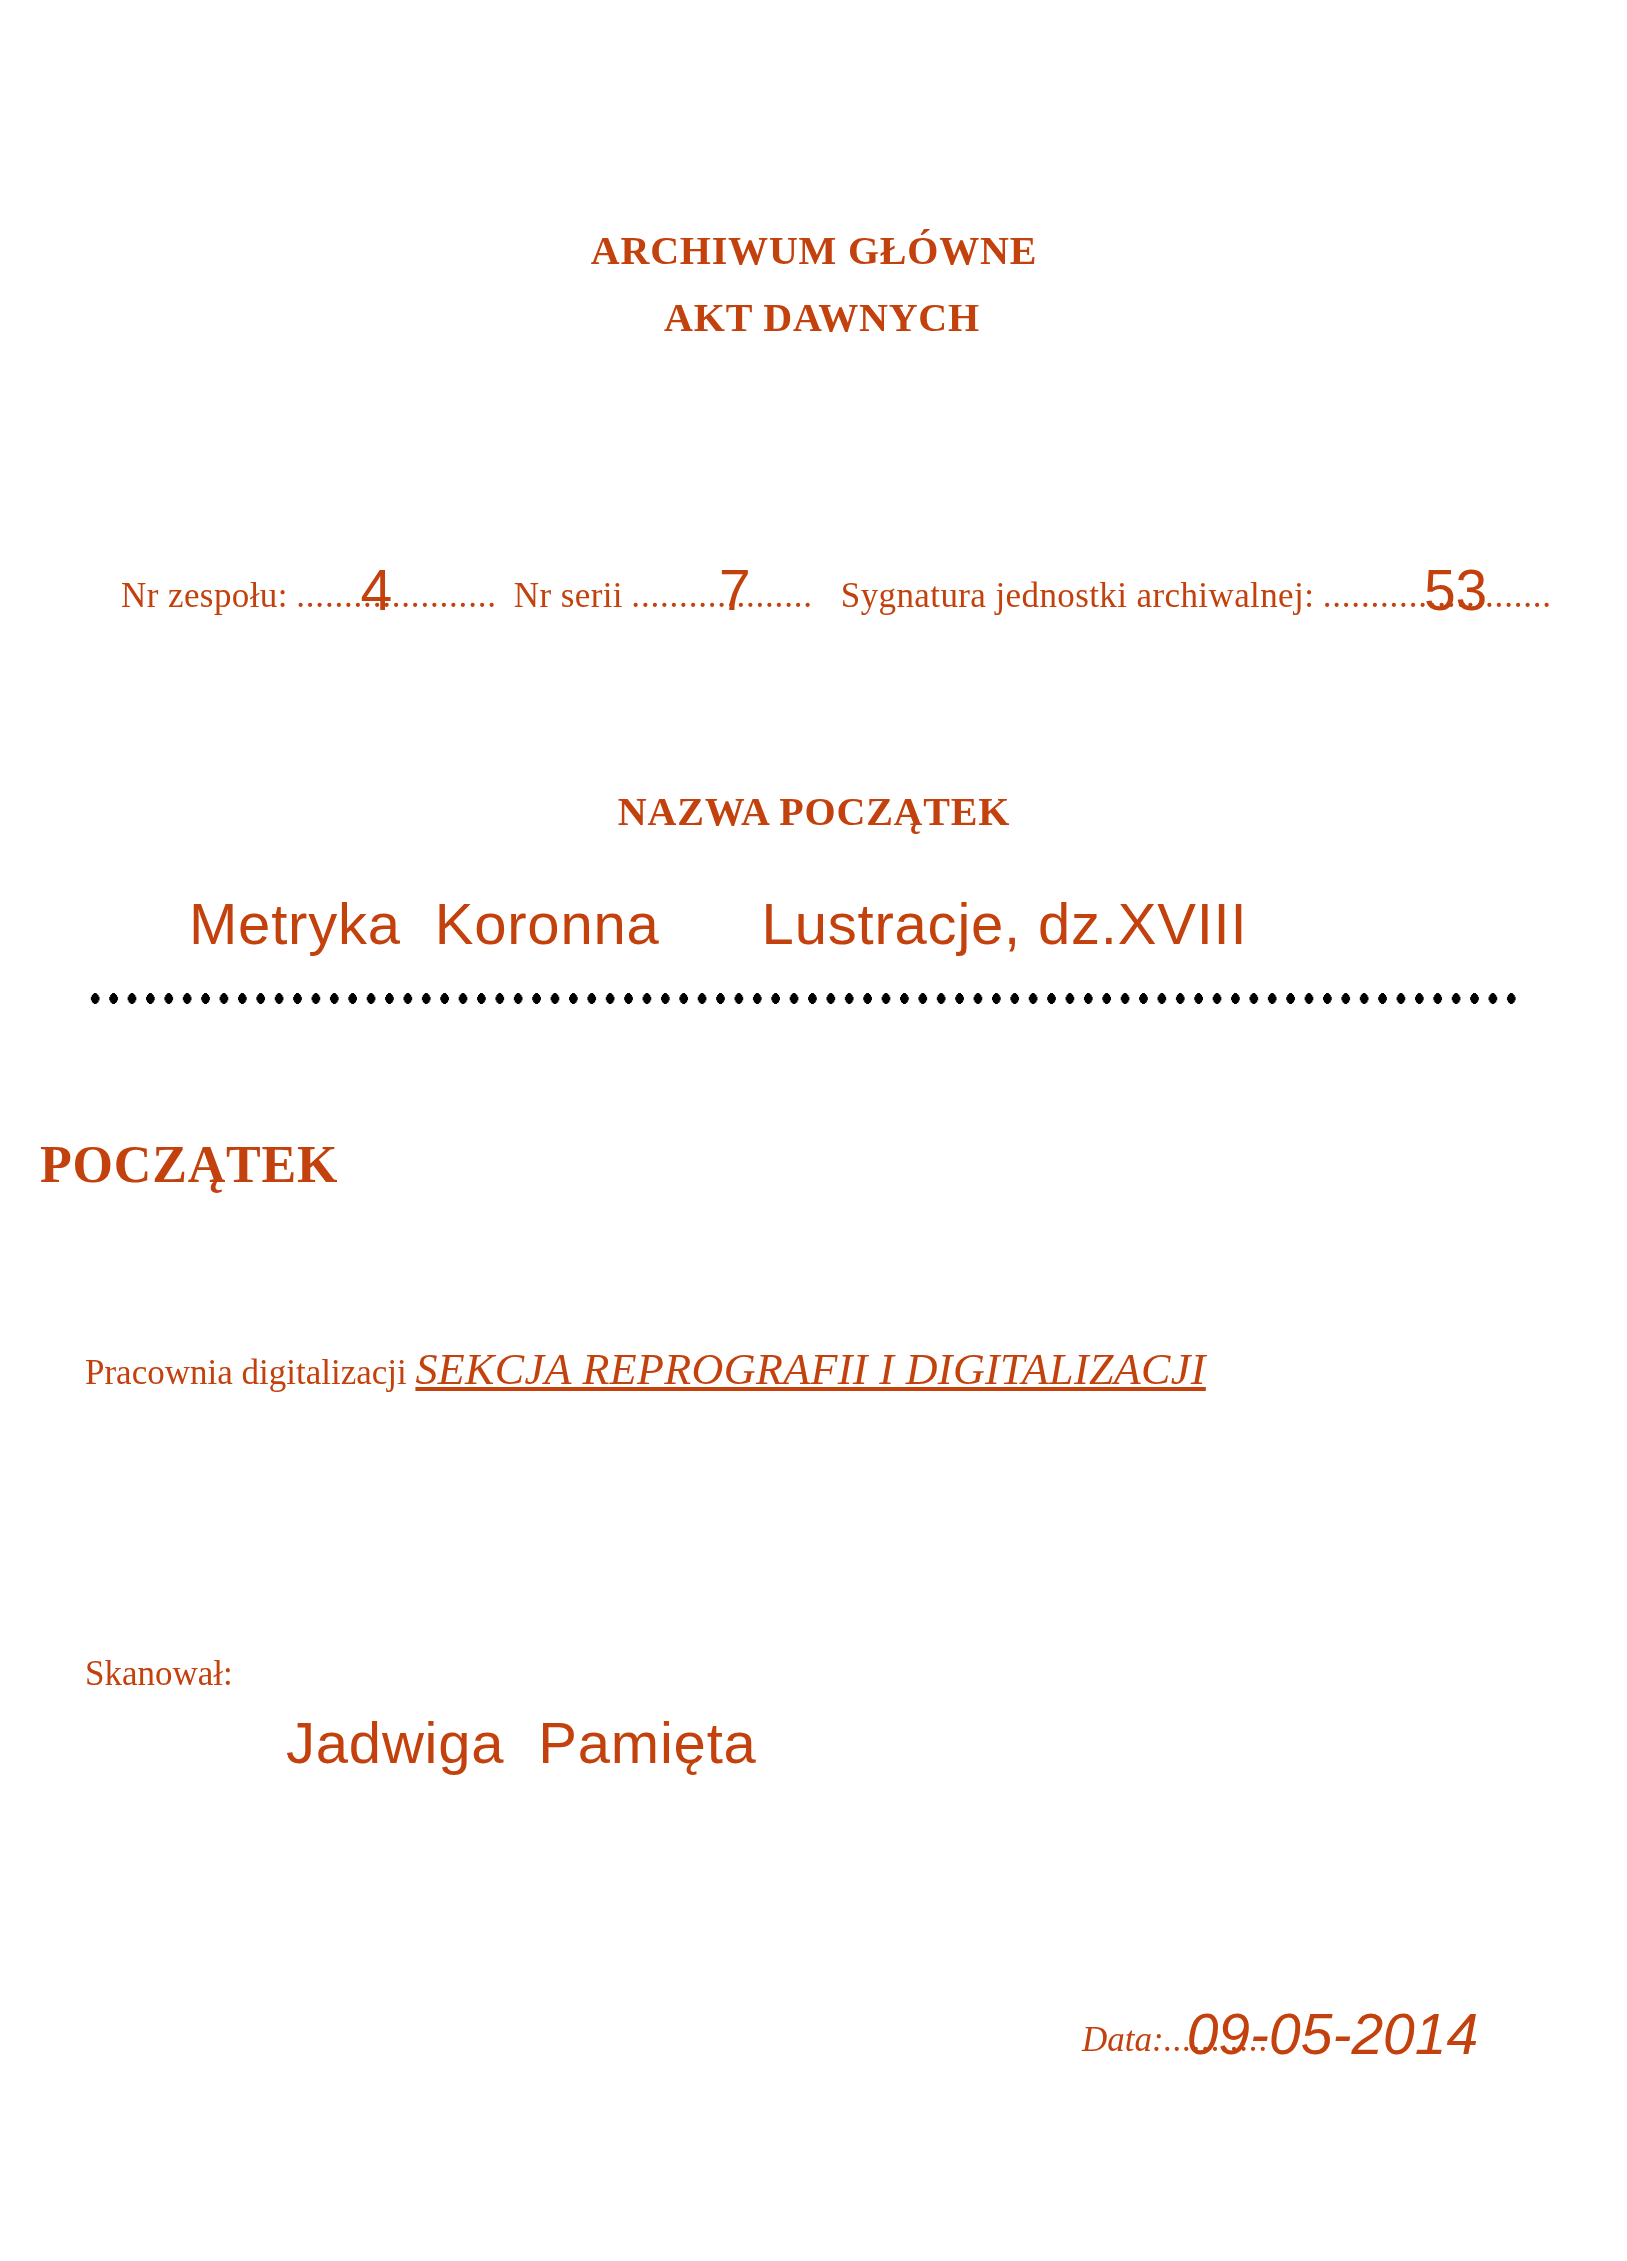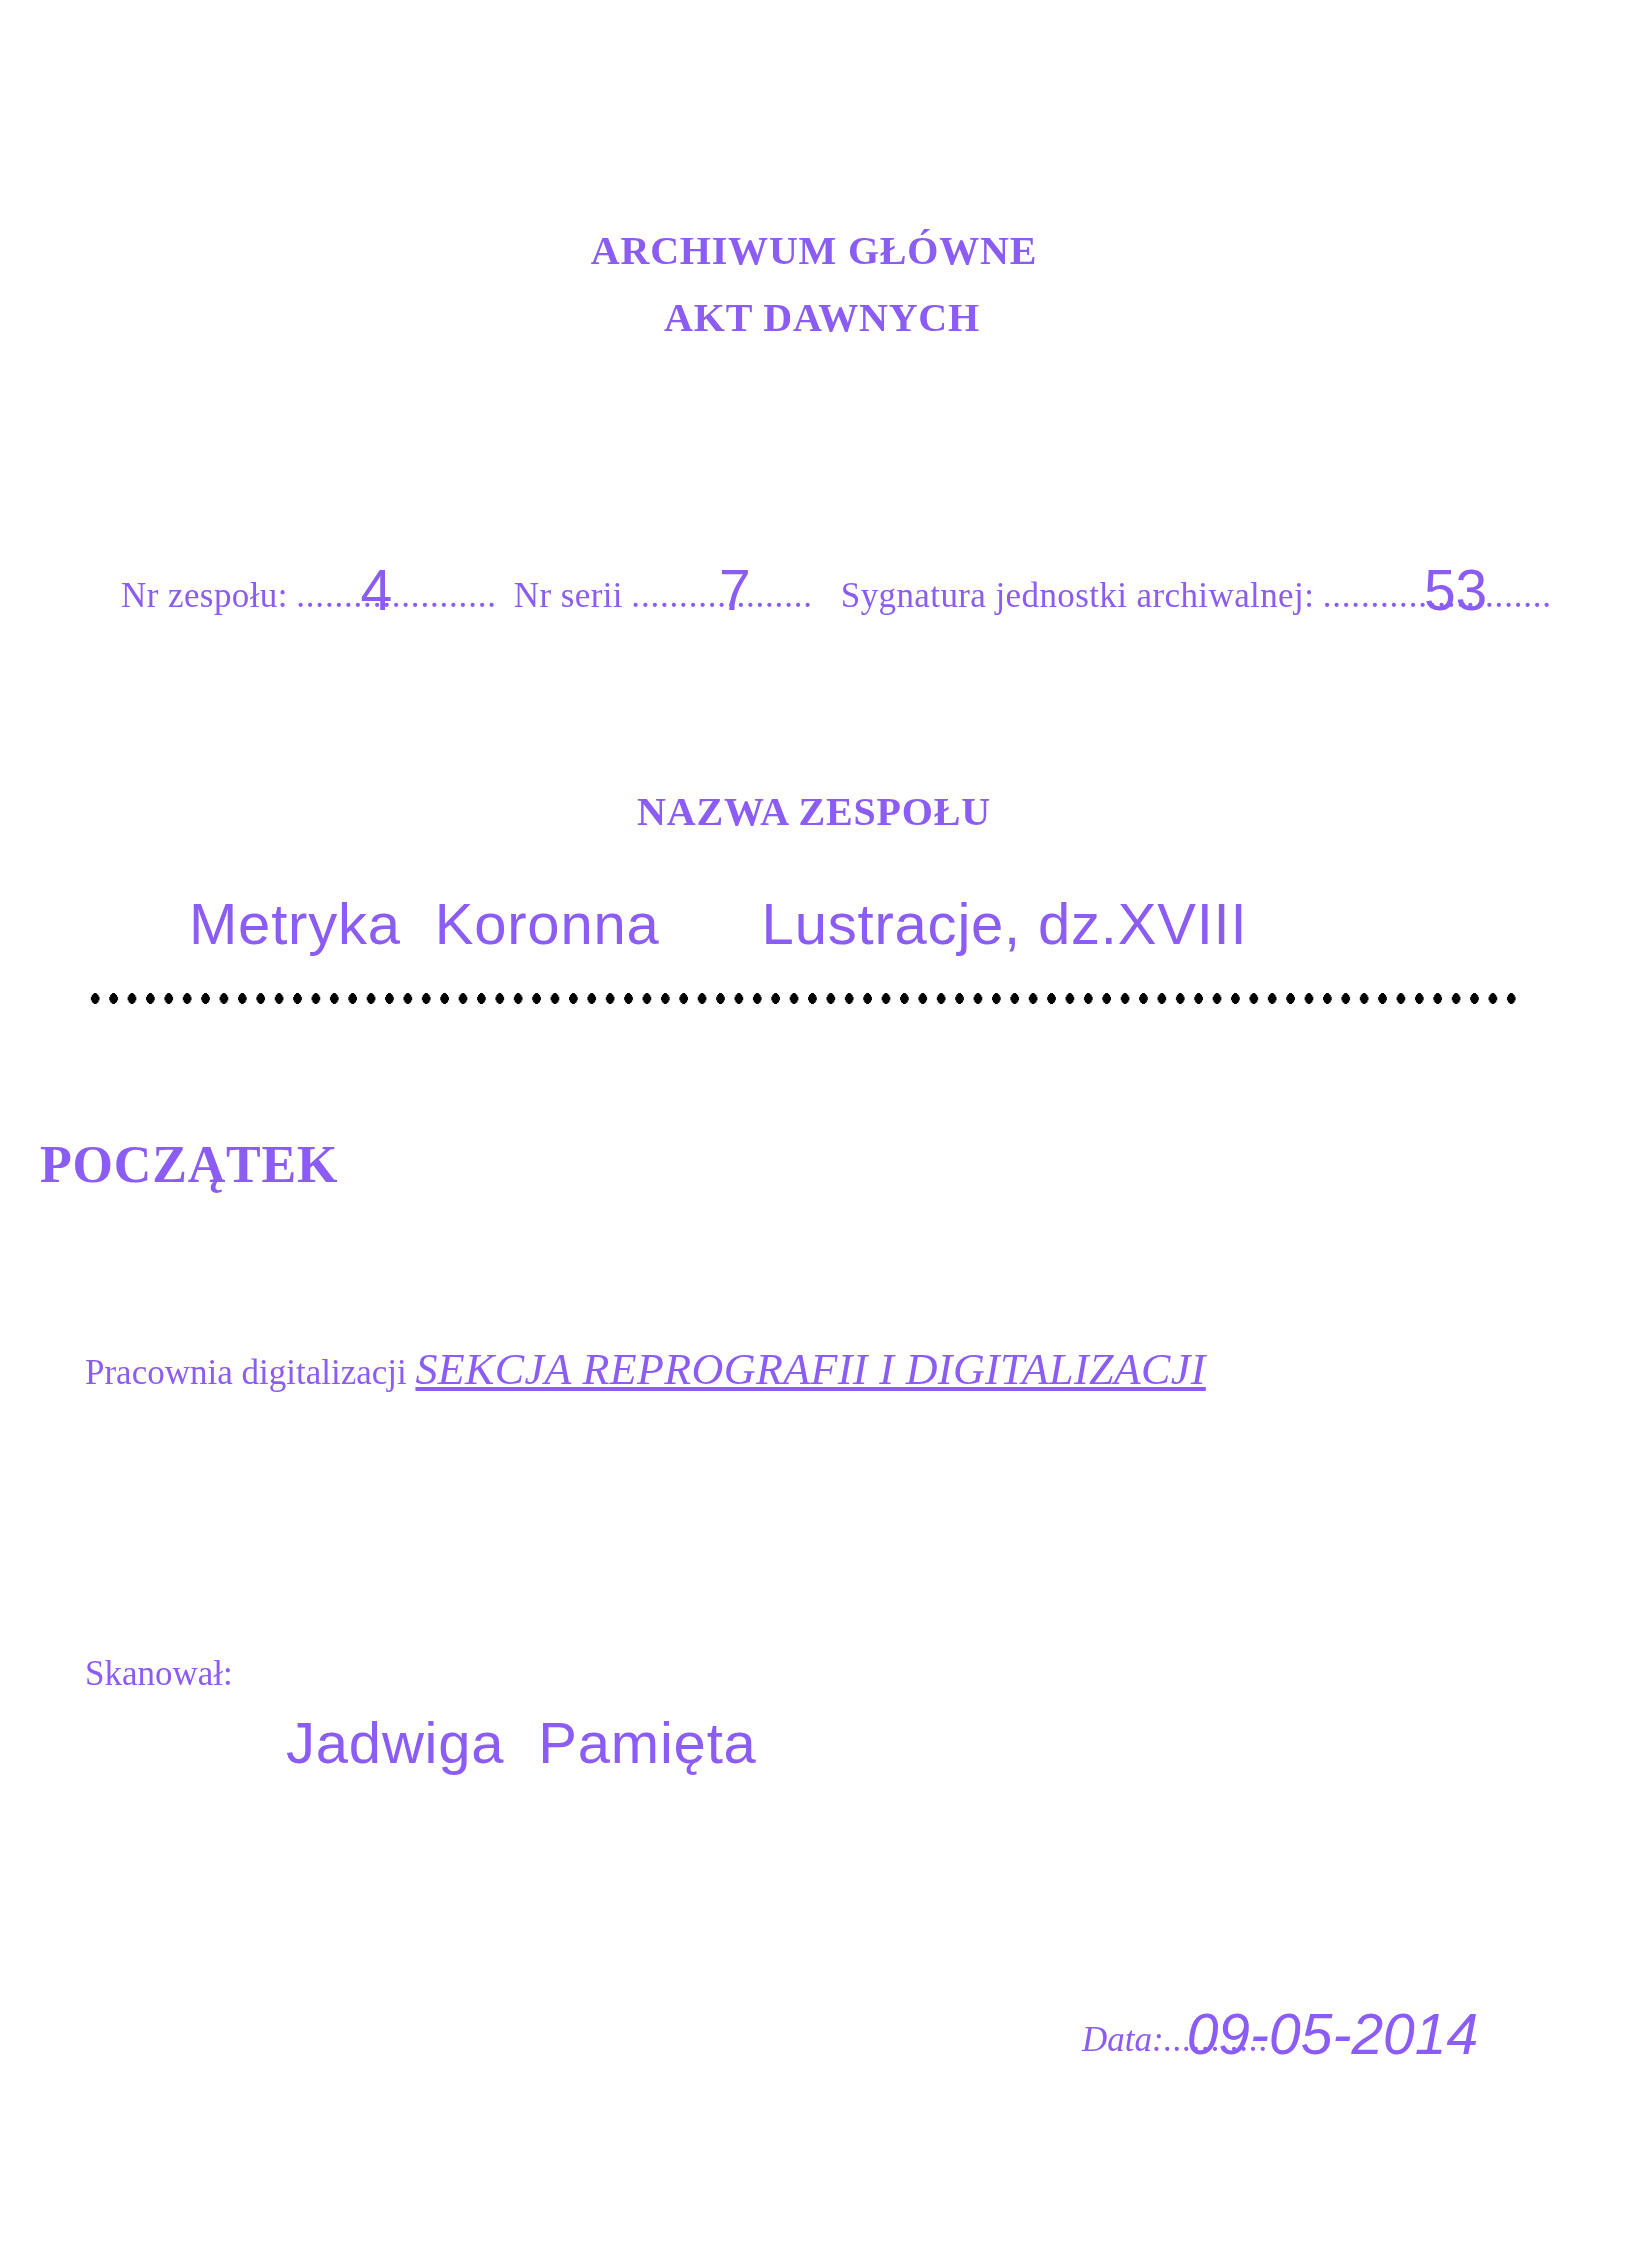--- a/index.html
+++ b/index.html
@@ -6,21 +6,21 @@
     margin: 0;
     padding: 0;
     background: #e8e8e8;
   }
   .page {
     position: relative;
     width: 1628px;
     height: 2261px;
     margin: 0 auto;
     background: #ffffff;
-    color: #8b5cf6;
+    color: #c2410c;
     font-family: "Liberation Serif", serif;
     overflow: hidden;
   }
   
   .heading {
     position: absolute;
     left: 0;
     width: 100%;
     text-align: center;
     font-weight: bold;
@@ -154,21 +154,21 @@
 <body>
 
 <div class="page">
 
   <div class="heading heading-1">ARCHIWUM GŁÓWNE</div>
 
   <div class="heading heading-2">AKT DAWNYCH</div>
 
   <div class="fields-row"><span class="field-label">Nr zespołu:</span><span class="dotfill"><span>.....................</span><span class="fill-value pos-zespol">4</span></span><span class="gap-seria"></span><span class="field-label">Nr serii</span><span class="dotfill"><span>...................</span><span class="fill-value pos-seria">7</span></span><span class="gap-sygnatura"></span><span class="field-label">Sygnatura jednostki archiwalnej:</span><span class="dotfill"><span>........................</span><span class="fill-value pos-sygnatura">53</span></span></div>
 
-  <div class="heading section-heading">NAZWA ZESPOŁU</div>
+  <div class="heading section-heading">NAZWA POCZĄTEK</div>
 
   <div class="fond-name"><span>Metryka  Koronna</span><span class="part2">Lustracje, dz.XVIII</span></div>
 
   <div class="rule-dotted"></div>
 
   <div class="poczatek">POCZĄTEK</div>
 
   <div class="lab-line"><span>Pracownia digitalizacji </span><span class="lab-section">SEKCJA REPROGRAFII I DIGITALIZACJI</span></div>
 
   <div class="scanner-label">Skanował:</div>

